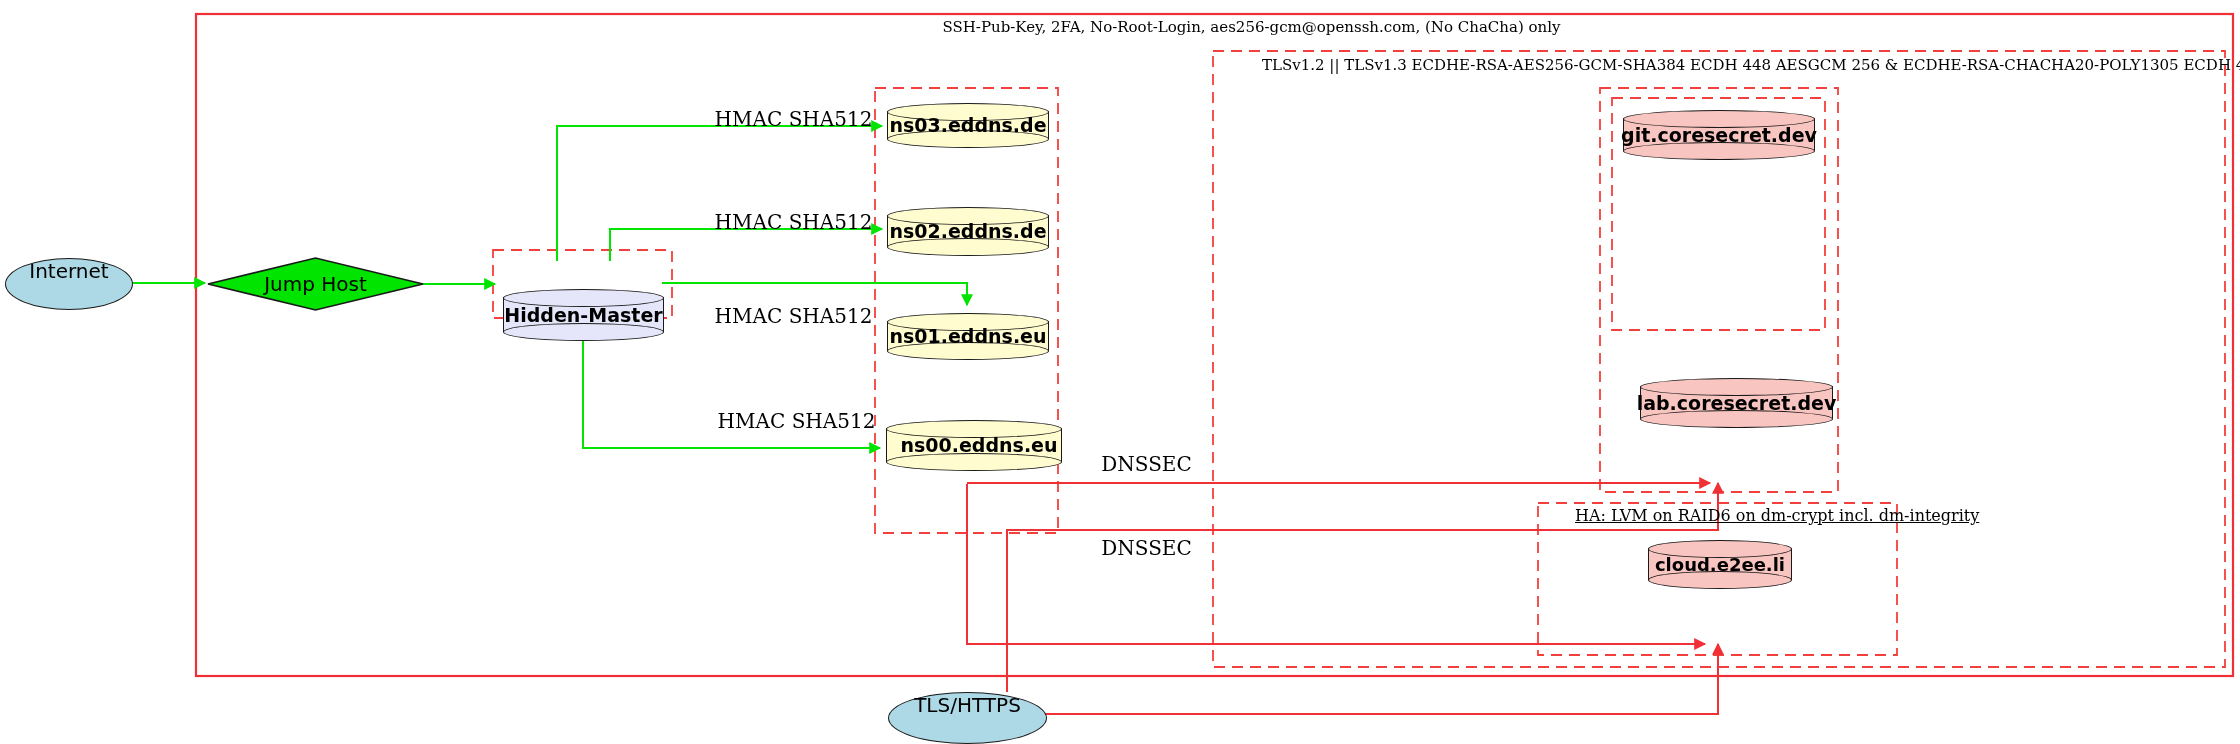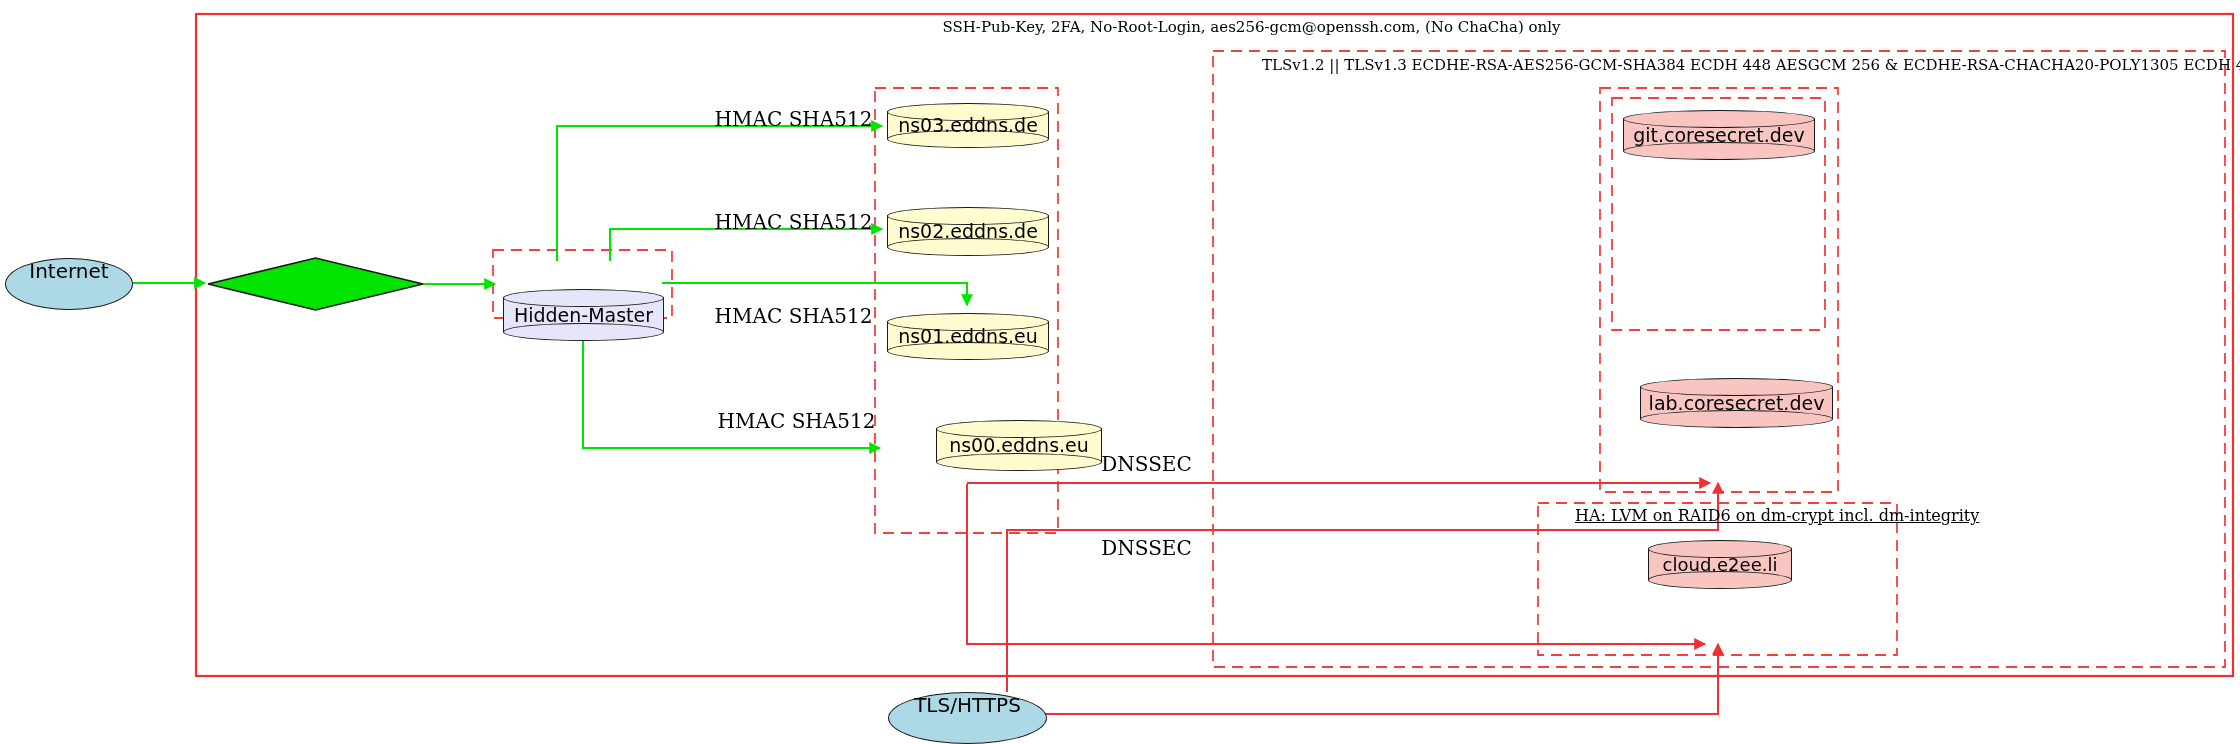--- a/index.html
+++ b/index.html
@@ -4,21 +4,21 @@
 <style>
   html,body{margin:0;padding:0;background:#fff;}
   .canvas{position:relative;width:2240px;height:744px;background:#fff;overflow:hidden;z-index:0;
           font-family:"DejaVu Sans",sans-serif;color:#000;}
   svg.layer{position:absolute;left:0;top:0;z-index:1;}
 
   
   .ellipse{position:absolute;z-index:2;border:1.5px solid #1a1a1a;border-radius:50%;
            display:flex;align-items:flex-start;justify-content:center;font-size:20px;background:#add8e6;}
   .cyl{position:absolute;z-index:2;display:flex;align-items:center;justify-content:center;
-       border-left:1.4px solid #1a1a1a;border-right:1.4px solid #1a1a1a;background:var(--f);font-size:19px;}
+       border-left:1.4px solid #1a1a1a;border-right:1.4px solid #1a1a1a;background:var(--f);font-size:19px;font-weight:bold;}
   .cyl::before{content:"";position:absolute;top:-8px;left:-1.4px;right:-1.4px;height:16px;
        background:var(--f);border:1.4px solid #1a1a1a;border-radius:50%;}
   .cyl::after{content:"";position:absolute;bottom:-9px;left:-1.4px;right:-1.4px;height:16px;
        background:var(--f);border:1.4px solid #1a1a1a;border-radius:50%;z-index:-1;}
   .cyl>span{position:relative;z-index:3;}
   .yellow{--f:#fffccf;} .pink{--f:#f9c5c1;} .lavender{--f:#e6e6fa;}
 
   
   .lbl{position:absolute;z-index:4;white-space:nowrap;padding-left:37px;}
   .serif{font-family:"DejaVu Serif","Liberation Serif",serif;}
@@ -29,21 +29,21 @@
 
   
   .n-internet{left:5px;top:258px;width:126px;height:50px;}
   .n-tlshttps{left:888px;top:692px;width:157px;height:50px;}
   .n-jump{left:208px;top:258px;width:215px;height:52px;z-index:2;position:absolute;
           display:flex;align-items:center;justify-content:center;font-size:20px;}
   .n-hm  {left:503px;top:266px;width:159px;height:35px;margin-top:31px;}
   .n-ns03{left:887px;top:111px;width:160px;height:28px;}
   .n-ns02{left:887px;top:215px;width:160px;height:32px;}
   .n-ns01{left:887px;top:321px;width:160px;height:30px;}
-  .n-ns00{left:936px;top:428px;width:164px;height:34px;}
+  .n-ns00{left:886px;top:428px;width:164px;height:34px;padding-left:10px;}
   .n-git {left:1623px;top:118px;width:190px;height:33px;}
   .n-run {left:1620px;top:221px;width:197px;height:36px;}
   .n-lab {left:1622px;top:386px;width:191px;height:33px;margin-left:18px;}
   .n-cloud{left:1648px;top:548px;width:142px;height:32px;font-size:18px;}
 </style>
 </head>
 <body>
 
 <div class="canvas">
 
@@ -77,20 +77,23 @@
     <path d="M1007 692 V530 H1718 V483" stroke="#f03034" stroke-width="2" fill="none" marker-end="url(#ar)"></path>
     <path d="M1045 714 H1718 V644" stroke="#f03034" stroke-width="2" fill="none" marker-end="url(#ar)"></path>
 
     <polygon points="208,284 315.5,258 423,284 315.5,310" fill="#00e400" stroke="#1a1a1a" stroke-width="1.6"></polygon>
   </svg>
 
   <div class="ellipse n-internet">
     <span>Internet</span>
   </div>
 
+  <div class="n-jump">
+    <span>Jump Host</span>
+  </div>
 
   <div class="cyl lavender n-hm">
     <span>Hidden-Master</span>
   </div>
 
   <div class="cyl yellow n-ns03">
     <span>ns03.eddns.de</span>
   </div>
   <div class="cyl yellow n-ns02">
     <span>ns02.eddns.de</span>

